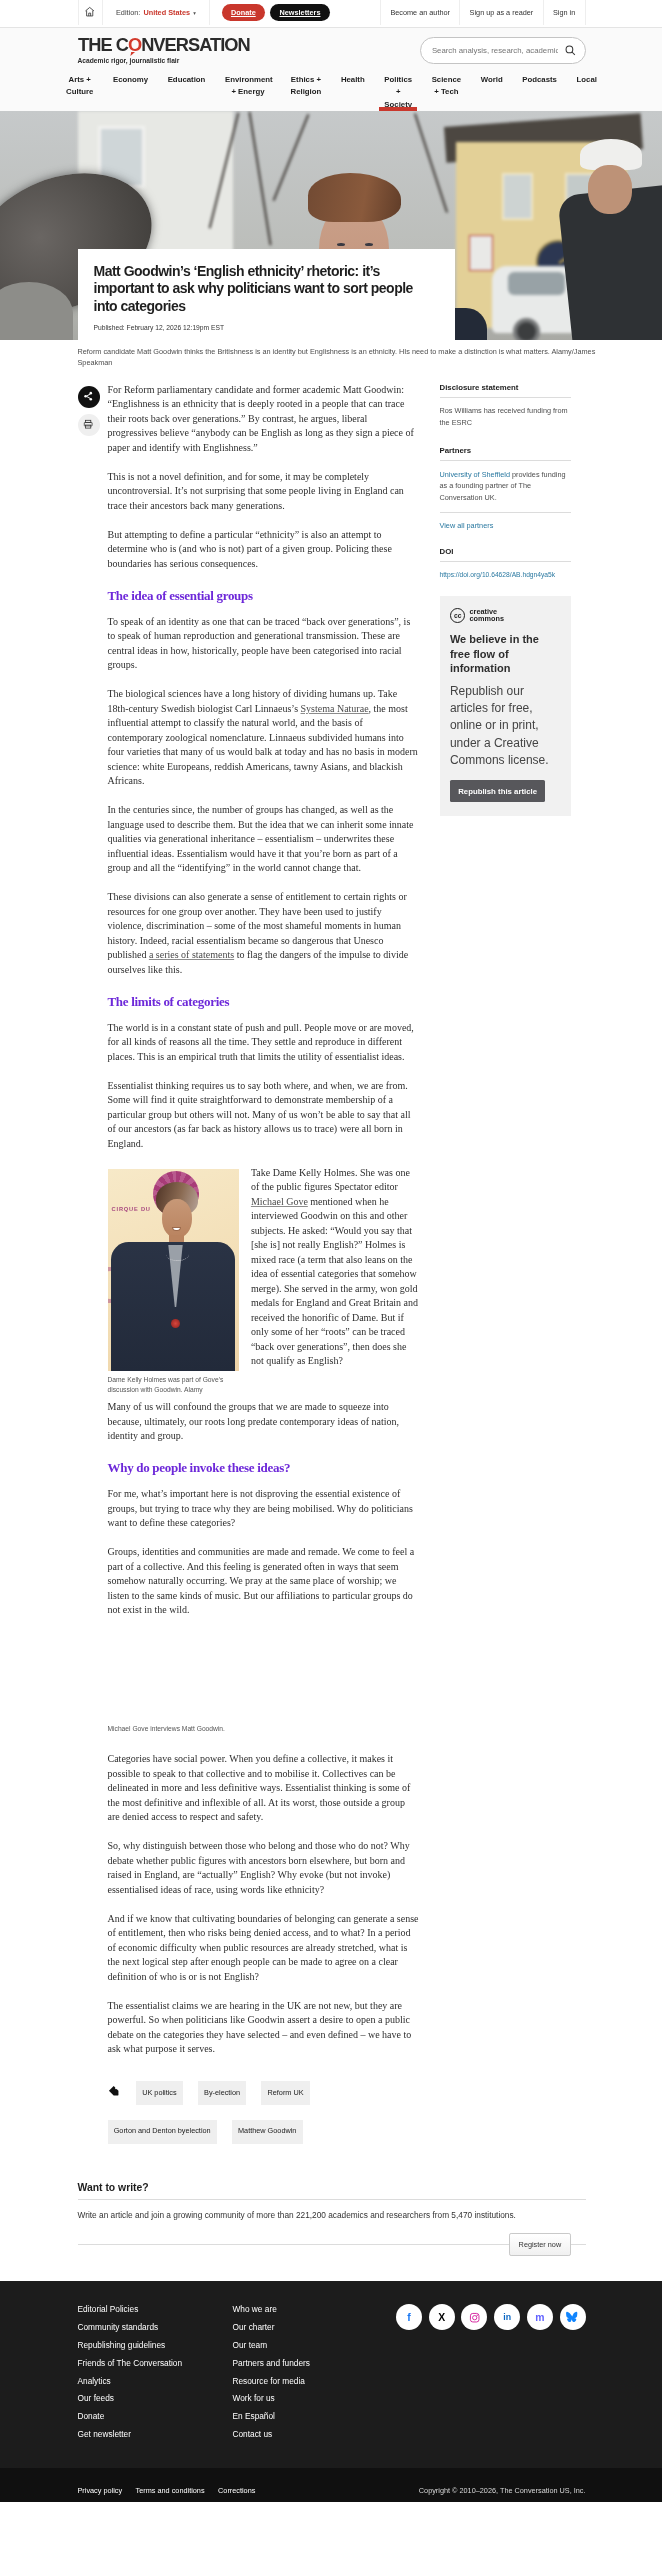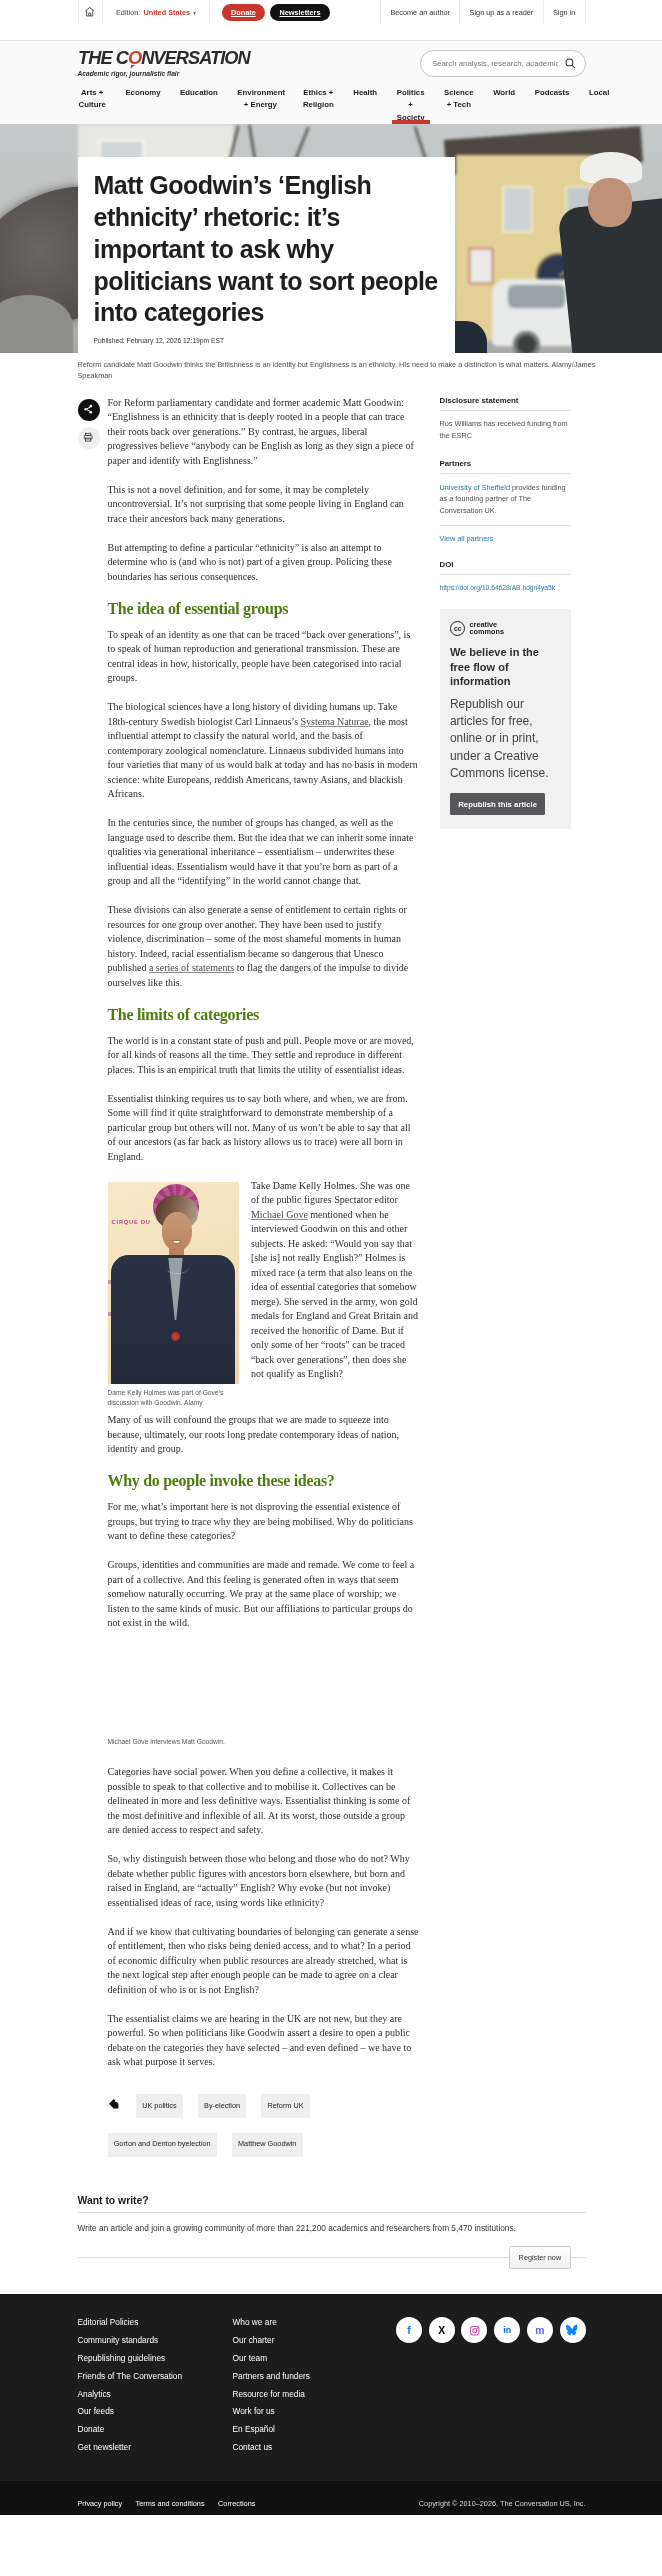--- a/index.html
+++ b/index.html
@@ -1,48 +1,48 @@
 <!DOCTYPE html>
 <html style="font-size:8.3px"><head>
 <meta charset="utf-8">
 <style>
   * { margin:0; padding:0; box-sizing:border-box; }
   html,body { background:#fff; }
   body { width:663px; font-family:"Liberation Sans", sans-serif; color:#222; }
   .shell { width:508px; margin:0 auto; position:relative; }
 
   
-  .topbar { background:#fff; border-bottom:0.5px solid #e4e4e4; height:41px; }
+  .topbar { background:#fff; border-bottom:0.5px solid #e4e4e4; height:28px; }
   .topbar .shell { display:flex; align-items:center; height:25px; }
   .home-btn { width:24px; height:25px; display:flex; align-items:center; justify-content:center; border-left:0.5px solid #eee; }
   .edition { display:flex; align-items:center; gap:3.1px; padding:0 13.5px; height:25px; border-left:0.5px solid #eee; border-right:0.5px solid #eee; font-size:7.3px; color:#444; }
   .edition b { color:#c9372c; font-weight:bold; }
   .chev { font-size:5.2px; color:#555; }
   .pill { border-radius:9.3px; height:17.6px; line-height:17.6px; padding:0 9.3px; font-weight:bold; font-size:7.3px; color:#fff; display:inline-block; text-align:center; }
   .pill.donate { background:#c9372c; margin-left:11.4px; }
   .pill.news { background:#111; margin-left:5.2px; }
   .top-right { margin-left:auto; display:flex; height:25px; align-items:stretch; }
   .top-right a { display:flex; align-items:center; padding:0 9.3px; font-size:7.3px; color:#333; text-decoration:none; border-left:0.5px solid #eee; }
   .top-right a:last-child { border-right:0.5px solid #eee; }
 
   
   .masthead { background:#fafafa; }
   .masthead .shell { display:flex; align-items:center; padding:7.3px 0 3.1px; }
-  .logo { line-height:1;font-style:italic; }
+  .logo { line-height:1; }
   .logo-main { font-size:19px; font-weight:bold; letter-spacing:-1px; color:#2b2b2b; transform:scaleX(.96); transform-origin:left; white-space:nowrap; }
   .logo-o { color:#d33a2c; position:relative; display:inline-block; }
   .logo-o::after { content:""; position:absolute; left:2.6px; bottom:-2.1px; width:0; height:0; border-left:4.7px solid #d33a2c; border-bottom:4.1px solid transparent; transform:skewX(-12deg); }
   .tagline { font-size:6.7px; font-weight:bold; color:#2b2b2b; margin-top:4.1px; }
   .search-wrap { margin-left:auto; position:relative; }
   .search-input { width:166px; height:27px; border:0.5px solid #c4c4c4; border-radius:14.5px; padding:0 27px 0 11.4px; font-size:7.8px; color:#333; background:#fff; outline:none; font-family:"Liberation Sans",sans-serif; }
   .search-ic { position:absolute; right:9.3px; top:7.3px; }
 
   
   .navrow { background:#fafafa; }
-  .navrow .shell { display:flex; align-items:flex-start; gap:17.6px; }
+  .navrow .shell { display:flex; align-items:flex-start; gap:17.6px;justify-content:center; }
   .nav-item { font-size:7.8px; font-weight:bold; color:#1d1d1d; text-align:center; padding:6.2px 1px 0; min-height:33px; max-width:48px; line-height:1.55; text-decoration:none; position:relative; }
   .nav-item.active::after { content:""; position:absolute; left:-4.1px; right:-4.1px; bottom:0; height:3.6px; background:#c9372c; }
 
   
   .hero { position:relative; height:229px; overflow:hidden; background:#b9bdbe; }
   .hero-art { position:absolute; inset:0; }
   .h-sky { position:absolute; inset:0; background:linear-gradient(#c6c9ca,#babcb8 70%,#a8a9a4); }
   .h-blur { position:absolute; inset:0; filter:blur(1.6px); }
   .h-bldg-left { position:absolute; left:78px; top:0; width:155px; height:171px; background:#e7e8e4; }
   .h-window { position:absolute; left:98px; top:15.5px; width:47px; height:62px; background:#cfd6d8; border:3.1px solid #f2f2f0; }
@@ -70,35 +70,35 @@
   .h-goodwin-hair { position:absolute; left:308px; top:62px; width:93px; height:49px; border-radius:50% 60% 40% 30%; background:linear-gradient(100deg,#714a33,#8a5a3c 60%,#5f3c28); }
   .h-eye { position:absolute; width:8.3px; height:3.6px; border-radius:50%; background:#3a3a42; }
   .e1 { left:337px; top:132px; } .e2 { left:365px; top:132px; }
   .h-shirt { position:absolute; left:339px; top:203px; width:31px; height:26px; background:#cfe4ef; }
   .h-person-r { position:absolute; left:565px; top:78px; width:135px; height:155px; background:#2e3134; border-radius:21px 10.4px 0 0; transform:rotate(-6deg); }
   .h-cap { position:absolute; left:580px; top:28.5px; width:62px; height:31px; border-radius:50% 50% 20% 20%; background:#efefed; }
   .h-face-r { position:absolute; left:588px; top:54px; width:44px; height:49px; border-radius:45%; background:#bd9277; }
   .h-mic2 { position:absolute; left:446px; top:205px; width:5.2px; height:31px; background:#1c1c1c; border-radius:2.1px; }
 
   .headline-box { position:absolute; left:78px; bottom:0; width:377px; background:#fff; padding:13.5px 15.5px 8.3px; }
-  .headline-box h1 { font-size:25px; line-height:1.27; letter-spacing:-0.5px; color:#1f1f1f; font-weight:bold; }
+  .headline-box h1 { font-size:14px; line-height:1.27; letter-spacing:-0.5px; color:#1f1f1f; font-weight:bold; }
   .published { margin-top:8.3px; font-size:6.7px; color:#333; }
 
   
   .hero-caption { padding:6.2px 0 1px; font-size:7.3px; color:#4e4e4e; line-height:1.55; width:518px; }
 
   
   .article { display:flex; padding-top:13.5px; }
   .rail { width:30px; flex:0 0 30px; padding-top:3.1px; }
   .rail-btn { width:22px; height:22px; border-radius:50%; display:flex; align-items:center; justify-content:center; margin-bottom:6.2px; border:none; cursor:pointer; }
   .rail-share { background:#111; }
   .rail-print { background:#efefef; }
   .main-col { width:311px; flex:0 0 311px; margin-right:21px; font-family:"Liberation Serif", serif; font-size:10px; line-height:14.5px; color:#2e2e2e; }
   .main-col p { margin-bottom:14.5px; }
-  .main-col h2 { font-family:"Liberation Serif", serif; font-size:16px; color:#4d7c0f; margin:17.6px 0 11.4px; letter-spacing:-0.3px; }
+  .main-col h2 { font-family:"Liberation Serif", serif; font-size:13px; color:#6d28d9; margin:17.6px 0 11.4px; letter-spacing:-0.3px; }
   .a-link { color:#4a4a4a; text-decoration:underline; text-decoration-color:#8c8c8c; }
 
   .kelly-fig { float:left; width:131px; margin:3.1px 12.4px 5.2px 0; }
   .kelly-img { position:relative; width:131px; height:202px; overflow:hidden; background:linear-gradient(160deg,#f7e9c8,#f2dcb2 70%,#eed3a8); }
   .k-cirque { position:absolute; left:4.1px; top:33px; font-family:"Liberation Sans",sans-serif; font-size:5.7px; font-weight:bold; letter-spacing:0.8px; color:#a84a80; }
   .k-logo { position:absolute; left:45px; top:2.1px; width:46px; height:46px; border-radius:50%; background:repeating-conic-gradient(#a83c78 0 14deg, #b95a8e 14deg 28deg); }
   .k-logo::after { content:""; position:absolute; inset:13.5px; border-radius:50%; background:#a83c78; border:1.6px solid #f2dcb2; }
   .k-logo2 { position:absolute; left:-15.5px; top:98px; width:36px; height:36px; border-radius:50%; border:4.1px solid #a84a80; opacity:.5; }
   .k-hair { position:absolute; left:48px; top:13.5px; width:42px; height:33px; border-radius:50% 50% 40% 40%; background:linear-gradient(105deg,#4e3325,#8a6a52 55%,#b7a49a); }
   .k-face { position:absolute; left:54px; top:30px; width:30px; height:39px; border-radius:48%; background:linear-gradient(#c79877,#b9835f); }

